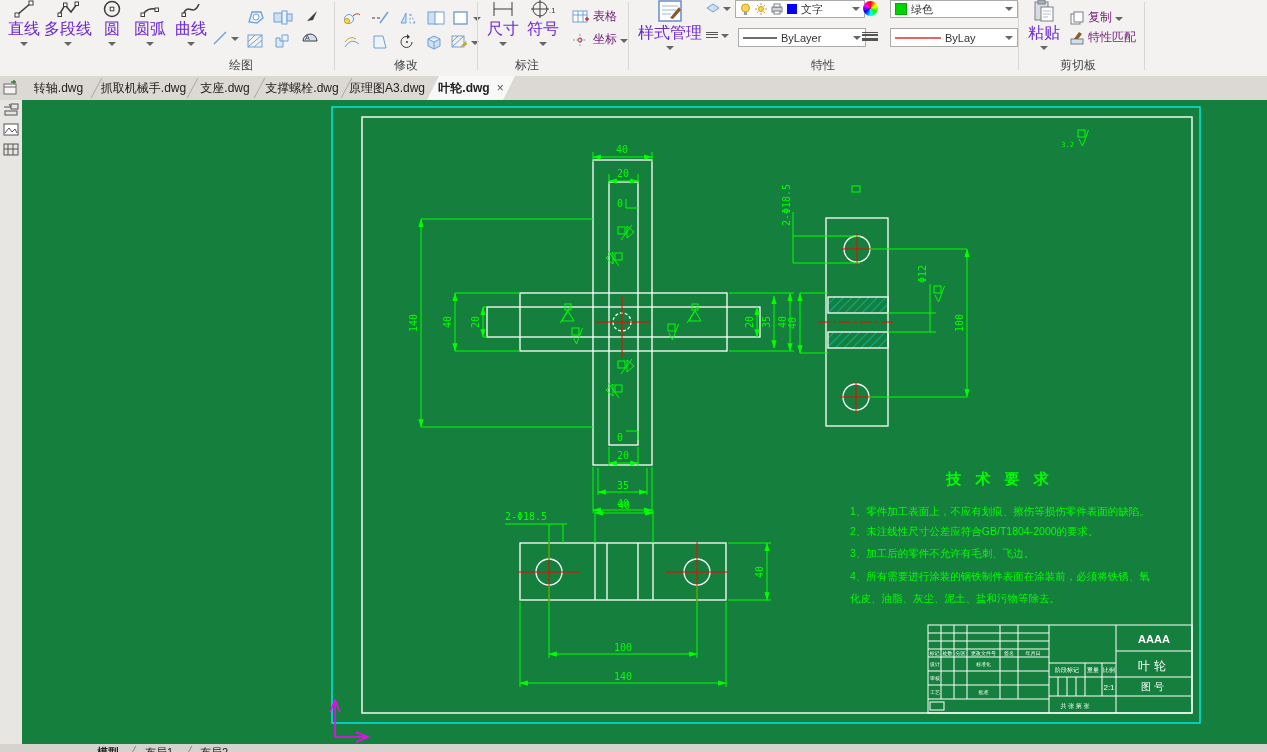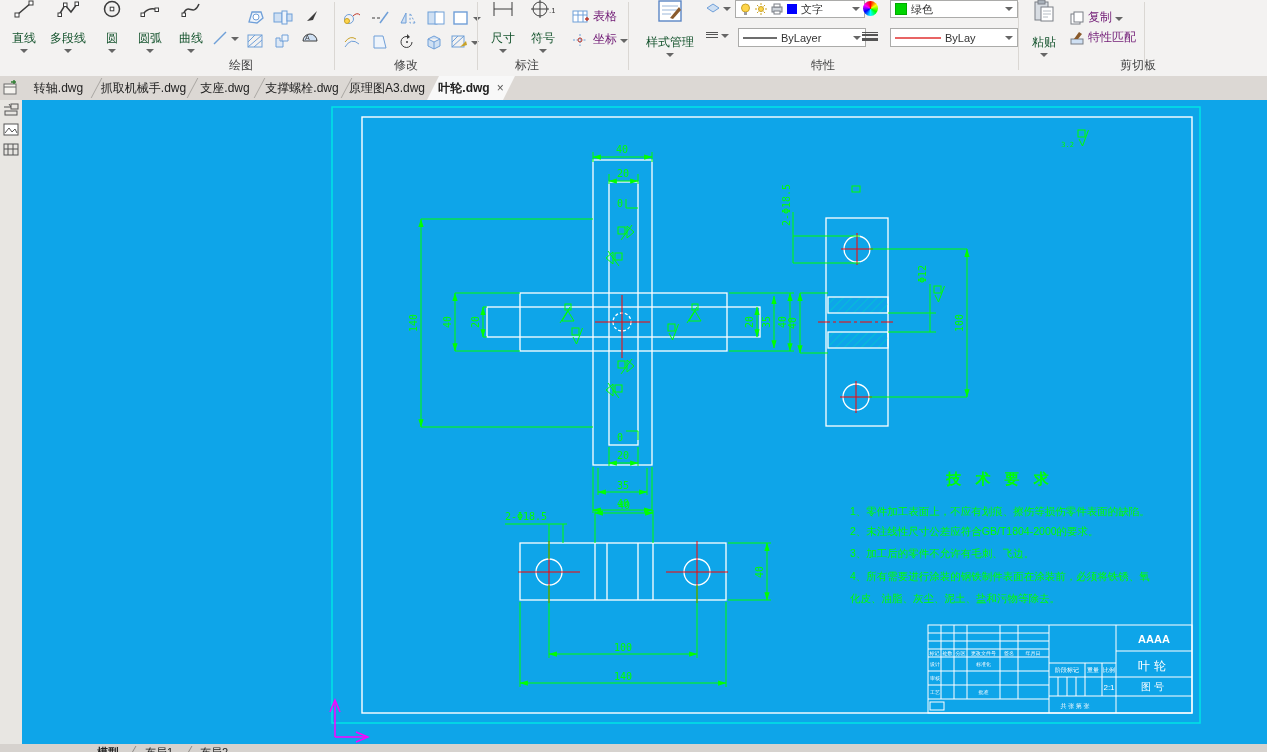--- a/index.html
+++ b/index.html
@@ -3,42 +3,42 @@
 <meta charset="utf-8">
 <style>
   html,body{margin:0;padding:0;width:1267px;height:752px;overflow:hidden;
     font-family:"Liberation Sans","DejaVu Sans",sans-serif;background:#f3f2f1;}
   .abs{position:absolute;}
   
   #ribbon{left:0;top:0;width:1267px;height:76px;background:#f3f2f1;border-bottom:1px solid #cfccc8;}
   .grp-label{position:absolute;top:57px;font-size:12px;color:#444;white-space:nowrap;}
   .grp-sep{position:absolute;top:2px;width:1px;height:68px;background:#dad7d3;}
   .bigbtn{position:absolute;top:0;display:flex;flex-direction:column;align-items:center;cursor:pointer;}
-  .bigbtn .lbl{font-size:12px;color:#14532d;white-space:nowrap;margin-top:12px;}
+  .bigbtn .lbl{font-size:16px;color:#6d28d9;white-space:nowrap;margin-top:1px;}
   .caret{width:0;height:0;border-left:4px solid transparent;border-right:4px solid transparent;
     border-top:4px solid #666;margin-top:2px;}
   .minirow{position:absolute;display:flex;align-items:center;gap:3px;cursor:pointer;}
   .minirow .lbl{font-size:12px;color:#701a75;white-space:nowrap;}
   .combo{position:absolute;background:#fff;border:1px solid #ababa9;display:flex;align-items:center;
     padding:0 4px;gap:4px;font-size:11px;color:#333;cursor:pointer;}
   .combo .caret{margin-top:0;margin-left:auto;}
   .sw{display:inline-block;width:10px;height:10px;}
   .colorwheel{position:absolute;width:15px;height:15px;border-radius:50%;
     background:conic-gradient(#f00,#ff0,#0f0,#0ff,#00f,#f0f,#f00);cursor:pointer;}
   .hbars span{display:block;background:#555;margin:1.5px 0;}
   
   #tabbar{left:0;top:76px;width:1267px;height:24px;background:#dcd8d4;}
   .ftab{position:absolute;top:0;height:24px;display:flex;align-items:center;justify-content:center;
     font-size:12px;color:#222;cursor:pointer;}
   .ftab.active{background:#f8f8f8;font-weight:bold;
     clip-path:polygon(12px 0,100% 0,calc(100% - 12px) 100%,0 100%);}
   .tabsep{position:absolute;top:2px;height:20px;width:1px;background:#a9a6a2;transform:skewX(-28deg);}
   
   #leftstrip{left:0;top:100px;width:22px;height:644px;background:#e8e6e2;}
-  #canvas{left:22px;top:100px;width:1245px;height:644px;background:#0ea5e9;}
+  #canvas{left:22px;top:100px;width:1245px;height:644px;background:#15803d;}
   #bottombar{left:0;top:744px;width:1267px;height:8px;background:#d6d2ce;overflow:hidden;}
   #bottombar .bt{position:absolute;top:1px;font-size:11px;color:#222;white-space:nowrap;}
   .btsep{position:absolute;top:2px;height:12px;width:1px;background:#8d8a86;transform:skewX(-30deg);}
   .licon{margin:2px 3px;}
 </style>
 </head>
 <body>
 
 <div id="ribbon" class="abs">
 
@@ -335,21 +335,21 @@
     <span class="lbl">复制</span>
     <span class="caret"></span>
   </div>
   <div class="minirow" style="left:1070px;top:29px;">
     <svg width="15" height="14">
         <rect x="1" y="8" width="12" height="5" fill="#cfe0f3" stroke="#7a7f86"></rect>
         <path d="M4,8 L9,1 L12,3 L8,8 Z" fill="#8a5a2b"></path>
       </svg>
     <span class="lbl">特性匹配</span>
   </div>
-  <span class="grp-label" style="left:1120px;">剪切板</span>
+  <span class="grp-label" style="left:1060px;">剪切板</span>
   <div class="grp-sep" style="left:1144px;"></div>
 </div>
 
 <div id="tabbar" class="abs">
   <div class="abs" style="left:3px;top:4px;">
     <svg width="17" height="15">
         <rect x="1" y="4" width="12" height="10" fill="#f5f3ef" stroke="#6b6b6b"></rect>
         <line x1="1" y1="7" x2="13" y2="7" stroke="#6b6b6b"></line>
         <path d="M8,2 h5 M11,0 v4" stroke="#2e7d32" stroke-width="1.4"></path>
       </svg>

